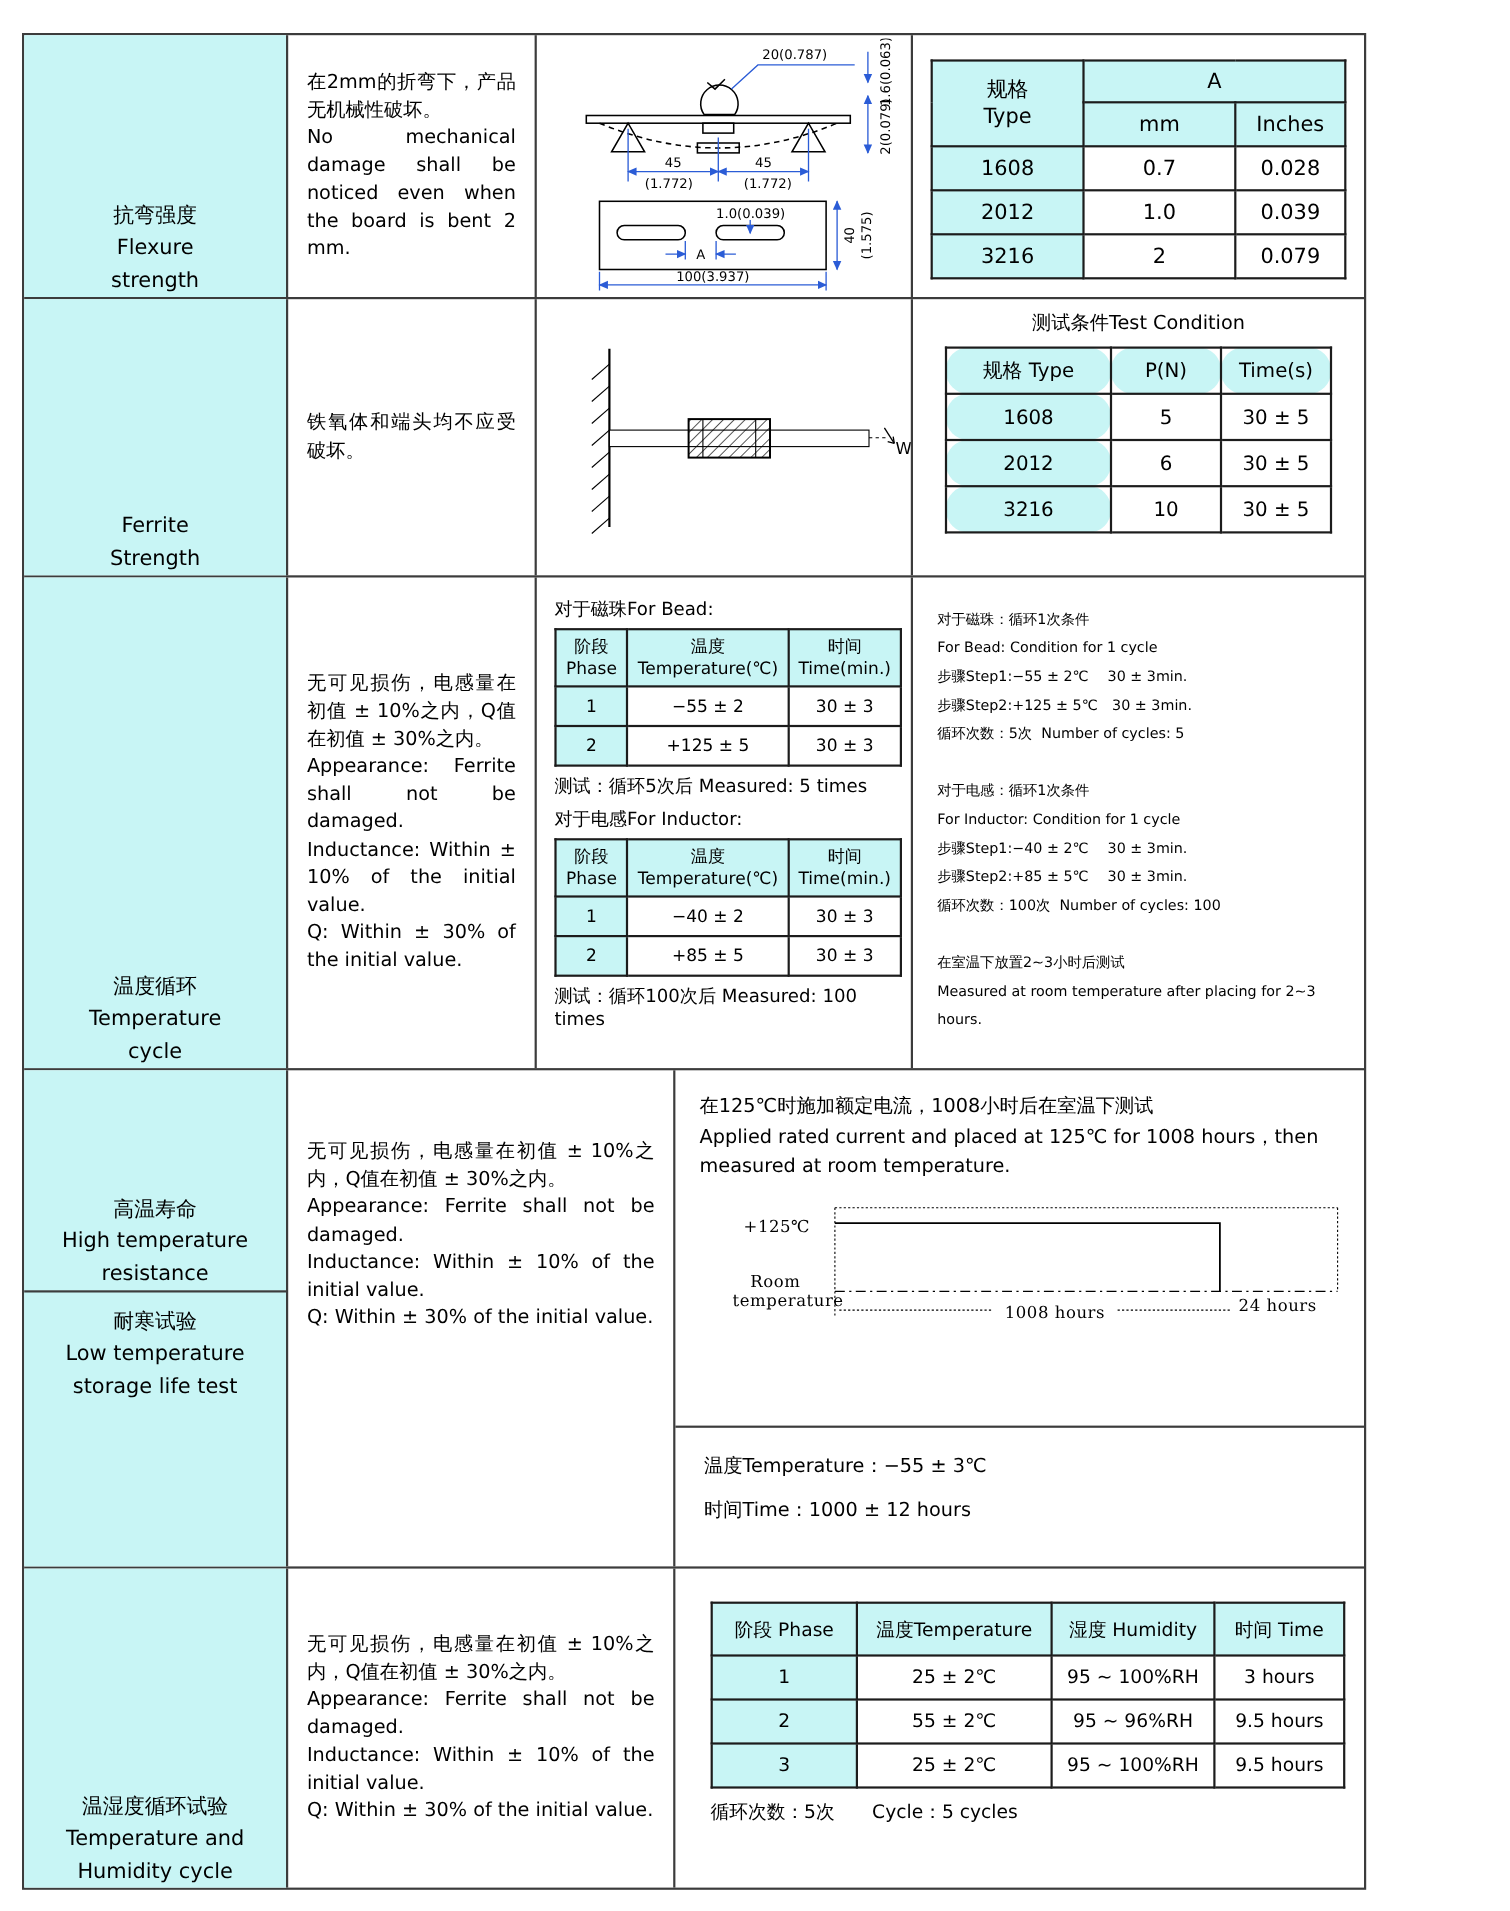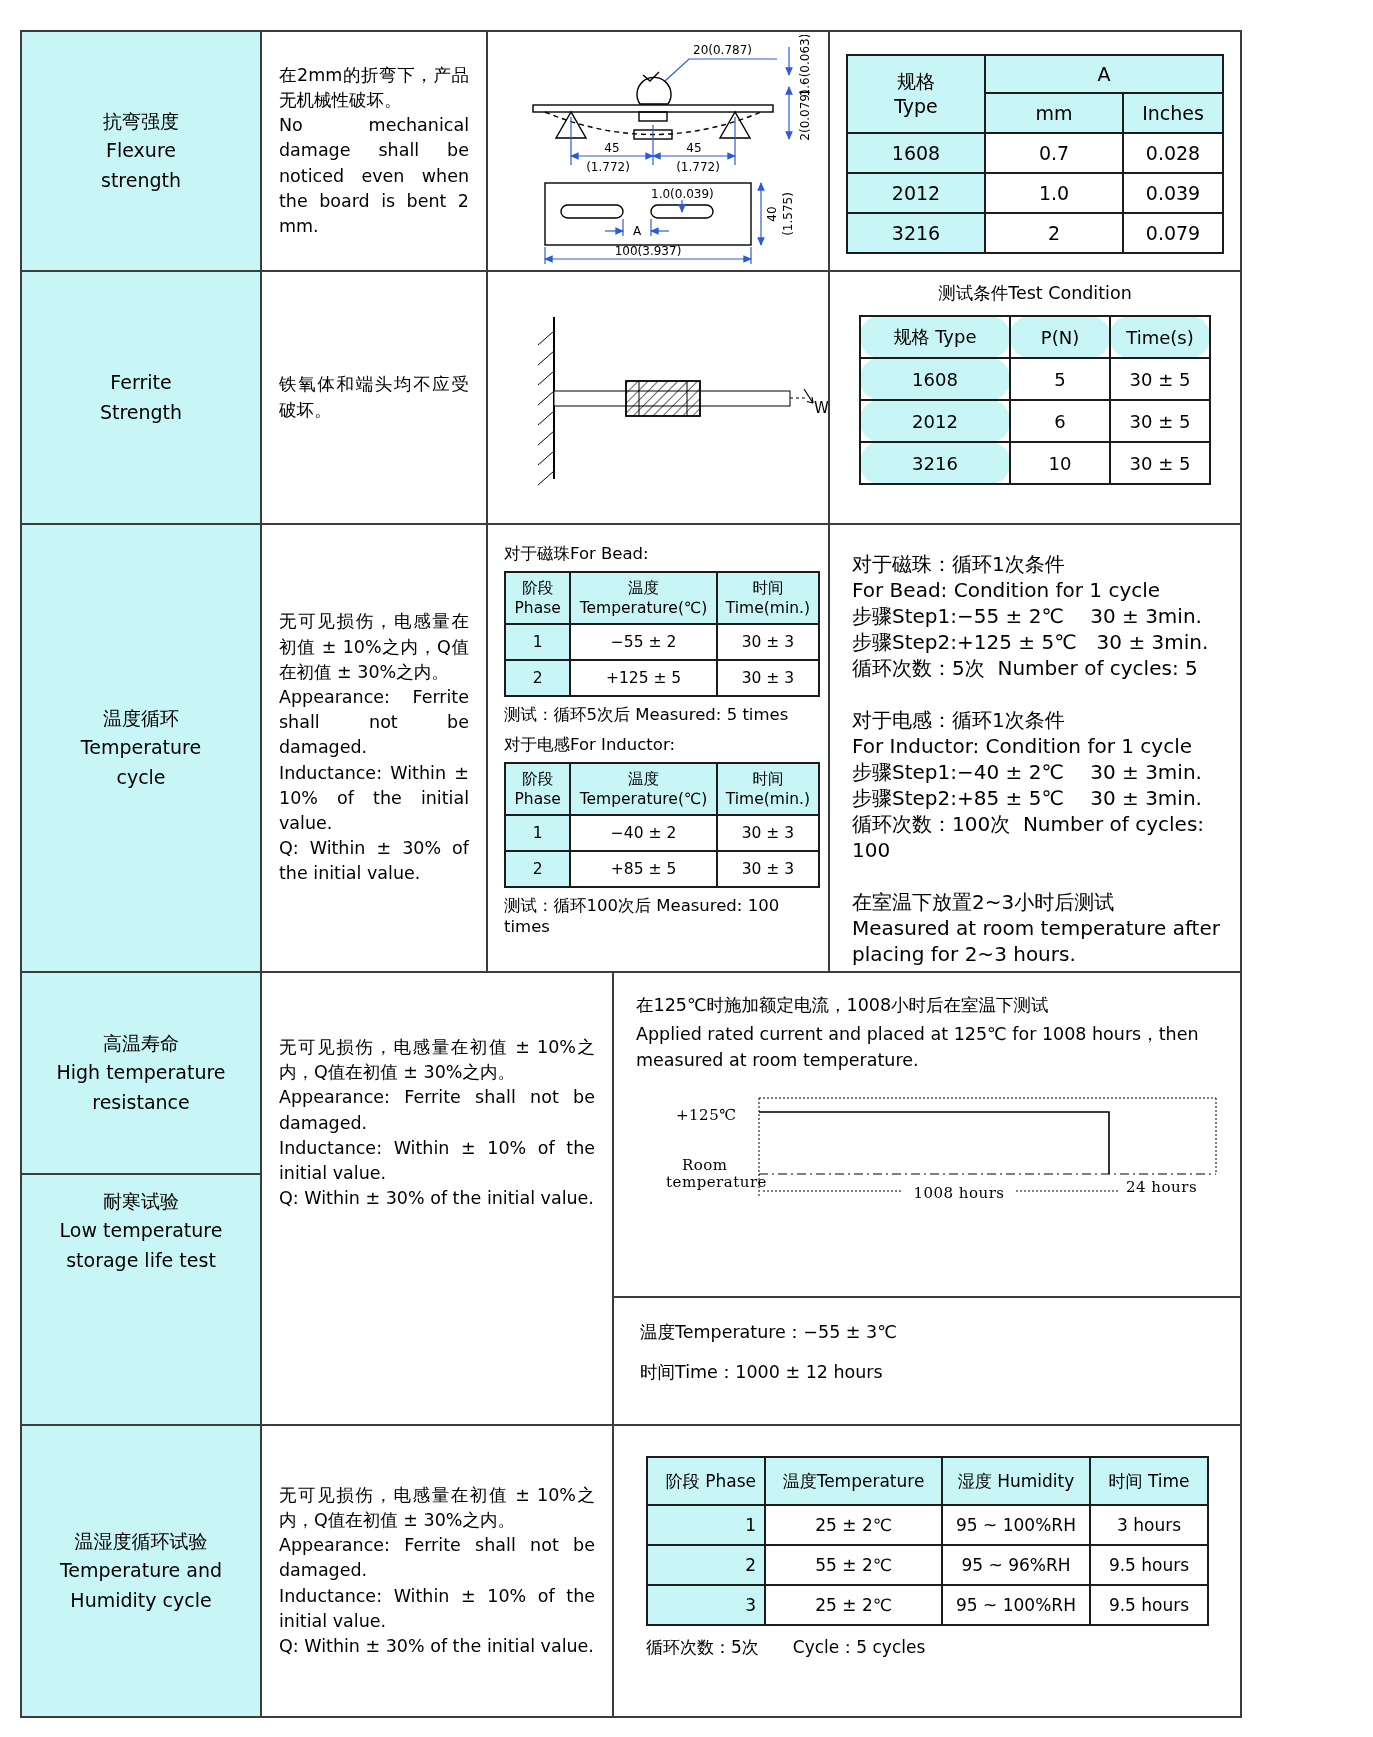--- a/index.html
+++ b/index.html
@@ -19,21 +19,21 @@
   .cell { border-left:2px solid var(--line); position:relative; }
   .cell:first-child { border-left:none; }
   .w-label { flex:0 0 238px; }
   .w-desc  { flex:0 0 226px; }
   .w-mid   { flex:0 0 342px; }
   .w-desc-wide { flex:0 0 352px; }
   .w-rest  { flex:1 1 auto; }
 
   .label-cell {
     background:var(--cyan);
-    display:flex; flex-direction:column; align-items:center; justify-content:center;
+    display:flex; flex-direction:column; align-items:center; justify-content:flex-end;
     text-align:center; font-size:19px; line-height:1.55;
   }
   .desc-cell { display:flex; flex-direction:column; justify-content:center; padding:10px 17px; font-size:17.5px; line-height:1.44; }
   .desc-cell p { margin:0; text-align:justify; }
 
   .col-split { display:flex; flex-direction:column; padding:0; }
   .sub-bot { border-top:2px solid var(--line); flex:1 1 auto; }
 
   .diag-cell { display:flex; align-items:center; justify-content:center; }
 
@@ -55,36 +55,36 @@
   .mid-cell { padding:16px 8px 0 16px; font-size:16.5px; }
   .mini-title { margin:2px 0 6px; }
   .mini-note { margin:7px 0 8px; white-space:pre-wrap; }
   .phase-table { font-size:15.5px; }
   .phase-table td { padding:2px 4px; height:36px; }
   .phase-table .hd td { height:52px; }
   .phase-table td:nth-child(1) { width:70px; }
   .phase-table td:nth-child(2) { width:150px; }
   .phase-table td:nth-child(3) { width:100px; }
 
-  .cond-cell { padding:26px 12px 0 22px; font-size:20px; }
+  .cond-cell { padding:26px 12px 0 22px; font-size:13px; }
   .cond-line { min-height:26px; line-height:26px; white-space:pre-wrap; }
 
   .ht-top { padding:20px 14px 0 22px; font-size:17.5px; }
   .ht-top .cond-zh { margin:0 0 4px; }
   .ht-top .cond-en { margin:0; line-height:1.5; }
   .profile-wrap { margin:14px 0 0 28px; }
   .profile-text { font-family:"DejaVu Serif","Liberation Serif",serif; font-size:15px; letter-spacing:0.5px; }
   .lt-cell { padding:22px 14px 0 26px; font-size:17.5px; }
   .lt-cell div { margin-bottom:16px; }
 
   .hum-cell { padding:30px 10px 0 32px; }
   .hum-table { font-size:17px; }
   .hum-table td { height:40px; }
   .hum-table .hd td { height:48px; }
-  .hum-table td:nth-child(1) { width:118px;text-align:right; }
+  .hum-table td:nth-child(1) { width:132px; }
   .hum-table td:nth-child(2) { width:177px; }
   .hum-table td:nth-child(3) { width:148px; }
   .hum-table td:nth-child(4) { width:118px; }
   .hum-note { margin-top:10px; font-size:17px; white-space:pre-wrap; }
 
   svg .blk { fill:none; stroke:#000; stroke-width:1.4; }
   svg .dim line, svg .dim path { stroke:var(--blue); stroke-width:1.2; fill:none; }
   .dim-fill { fill:var(--blue); }
   svg text { fill:#000; }
   .dimtext text { font-size:12px; }

